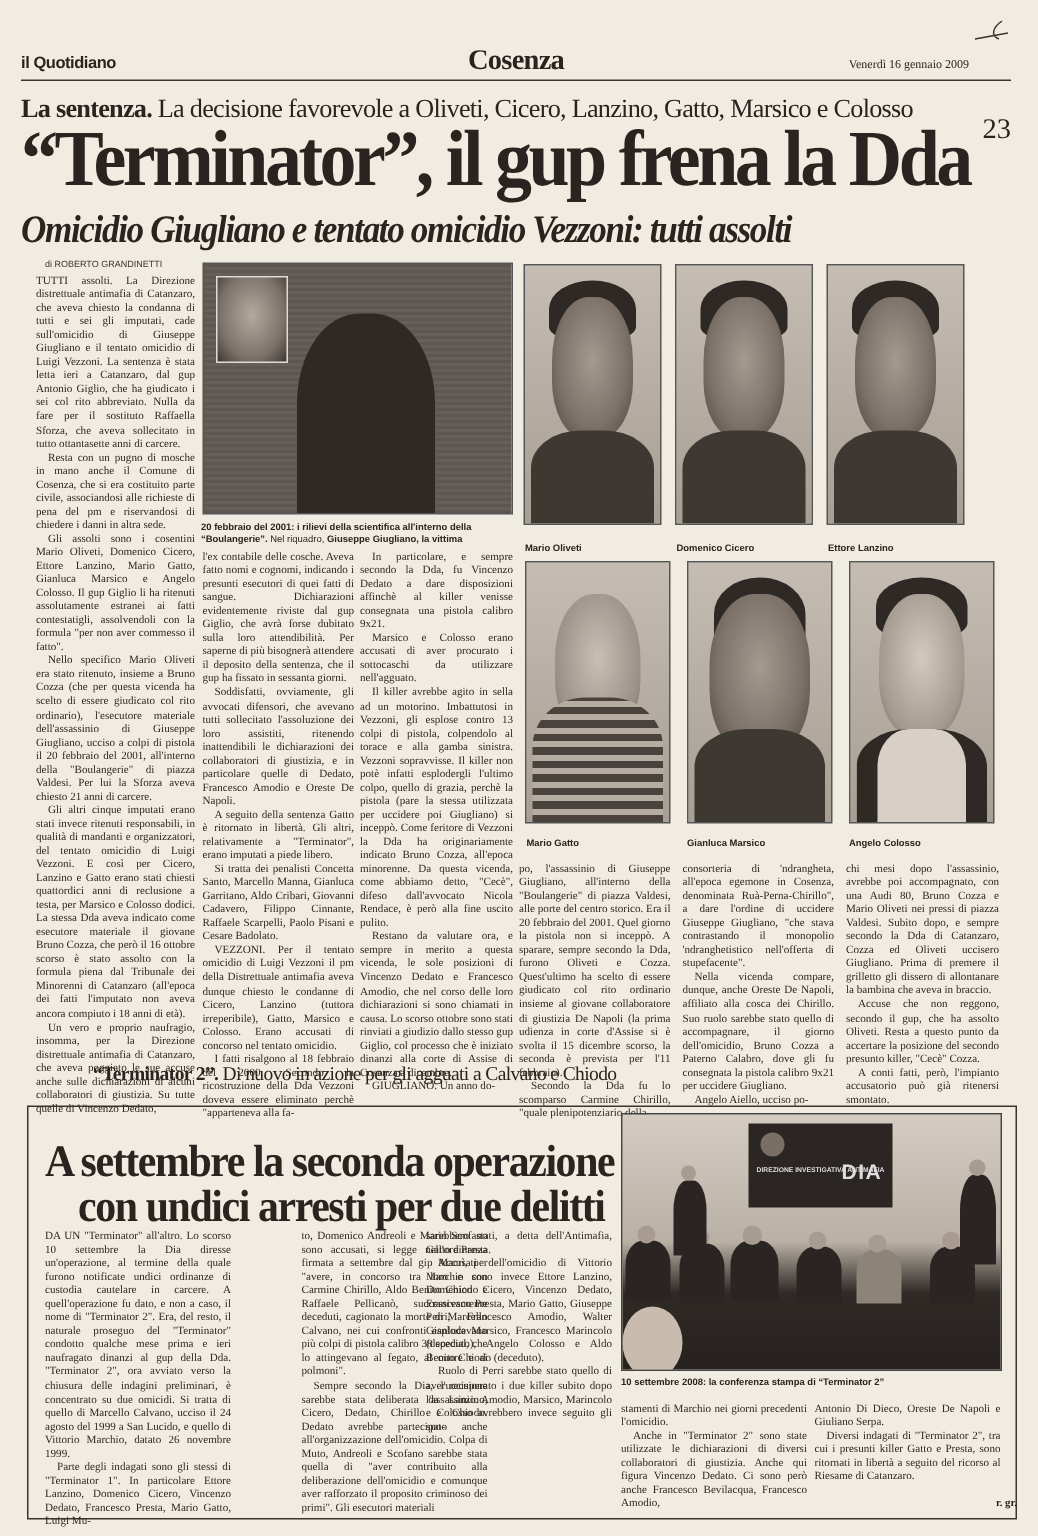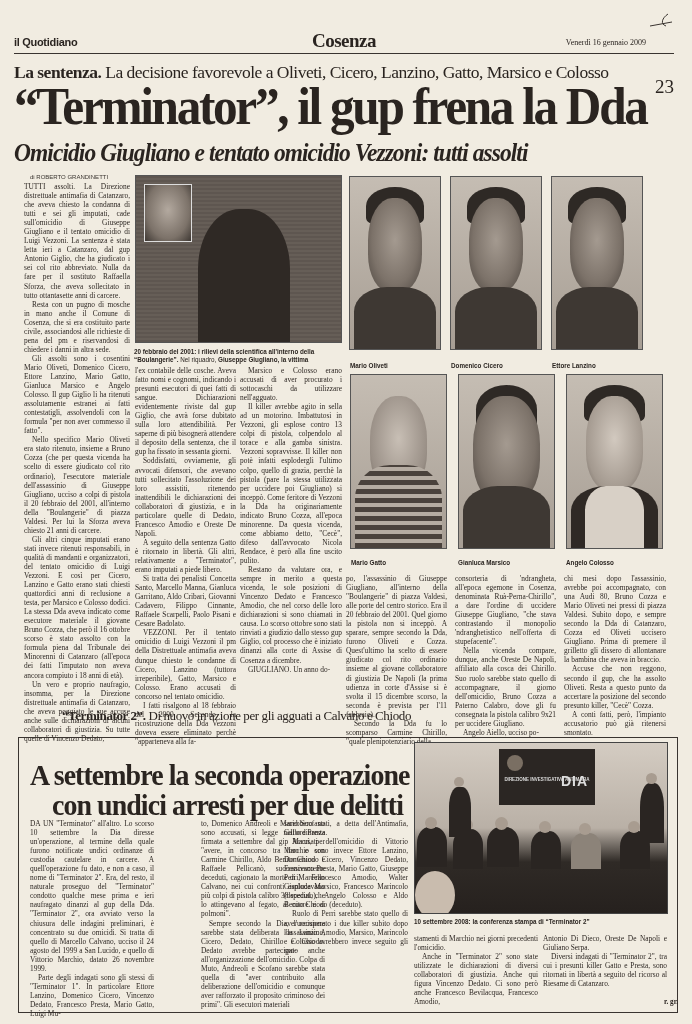--- a/index.html
+++ b/index.html
@@ -134,20 +134,21 @@
   <div class="col" style="left:135px; top:366px; width:101px;">
     <p class="noind">l'ex contabile delle cosche. Aveva fatto nomi e cognomi, indicando i presunti esecutori di quei fatti di sangue. Dichiarazioni evidentemente riviste dal gup Giglio, che avrà forse dubitato sulla loro attendibilità. Per saperne di più bisognerà attendere il deposito della sentenza, che il gup ha fissato in sessanta giorni.</p>
     <p>Soddisfatti, ovviamente, gli avvocati difensori, che avevano tutti sollecitato l'assoluzione dei loro assistiti, ritenendo inattendibili le dichiarazioni dei collaboratori di giustizia, e in particolare quelle di Dedato, Francesco Amodio e Oreste De Napoli.</p>
     <p>A seguito della sentenza Gatto è ritornato in libertà. Gli altri, relativamente a "Terminator", erano imputati a piede libero.</p>
     <p>Si tratta dei penalisti Concetta Santo, Marcello Manna, Gianluca Garritano, Aldo Cribari, Giovanni Cadavero, Filippo Cinnante, Raffaele Scarpelli, Paolo Pisani e Cesare Badolato.</p>
     <p>VEZZONI. Per il tentato omicidio di Luigi Vezzoni il pm della Distrettuale antimafia aveva dunque chiesto le condanne di Cicero, Lanzino (tuttora irreperibile), Gatto, Marsico e Colosso. Erano accusati di concorso nel tentato omicidio.</p>
     <p>I fatti risalgono al 18 febbraio del 2000. Secondo la ricostruzione della Dda Vezzoni doveva essere eliminato perchè "apparteneva alla fa-</p>
   </div>
 
   <div class="col" style="left:240px; top:366px; width:102px;">
+    <p>In particolare, e sempre secondo la Dda, fu Vincenzo Dedato a dare disposizioni affinchè al killer venisse consegnata una pistola calibro 9x21.</p>
     <p>Marsico e Colosso erano accusati di aver procurato i sottocaschi da utilizzare nell'agguato.</p>
     <p>Il killer avrebbe agito in sella ad un motorino. Imbattutosi in Vezzoni, gli esplose contro 13 colpi di pistola, colpendolo al torace e alla gamba sinistra. Vezzoni sopravvisse. Il killer non potè infatti esplodergli l'ultimo colpo, quello di grazia, perchè la pistola (pare la stessa utilizzata per uccidere poi Giugliano) si inceppò. Come feritore di Vezzoni la Dda ha originariamente indicato Bruno Cozza, all'epoca minorenne. Da questa vicenda, come abbiamo detto, "Cecè", difeso dall'avvocato Nicola Rendace, è però alla fine uscito pulito.</p>
     <p>Restano da valutare ora, e sempre in merito a questa vicenda, le sole posizioni di Vincenzo Dedato e Francesco Amodio, che nel corso delle loro dichiarazioni si sono chiamati in causa. Lo scorso ottobre sono stati rinviati a giudizio dallo stesso gup Giglio, col processo che è iniziato dinanzi alla corte di Assise di Cosenza a dicembre.</p>
     <p>GIUGLIANO. Un anno do-</p>
   </div>
 
   <div class="col" style="left:346px; top:574px; width:101px;">
     <p class="noind">po, l'assassinio di Giuseppe Giugliano, all'interno della "Boulangerie" di piazza Valdesi, alle porte del centro storico. Era il 20 febbraio del 2001. Quel giorno la pistola non si inceppò. A sparare, sempre secondo la Dda, furono Oliveti e Cozza. Quest'ultimo ha scelto di essere giudicato col rito ordinario insieme al giovane collaboratore di giustizia De Napoli (la prima udienza in corte d'Assise si è svolta il 15 dicembre scorso, la seconda è prevista per l'11 febbraio).</p>
     <p>Secondo la Dda fu lo scomparso Carmine Chirillo, "quale plenipotenziario della</p>
   </div>

